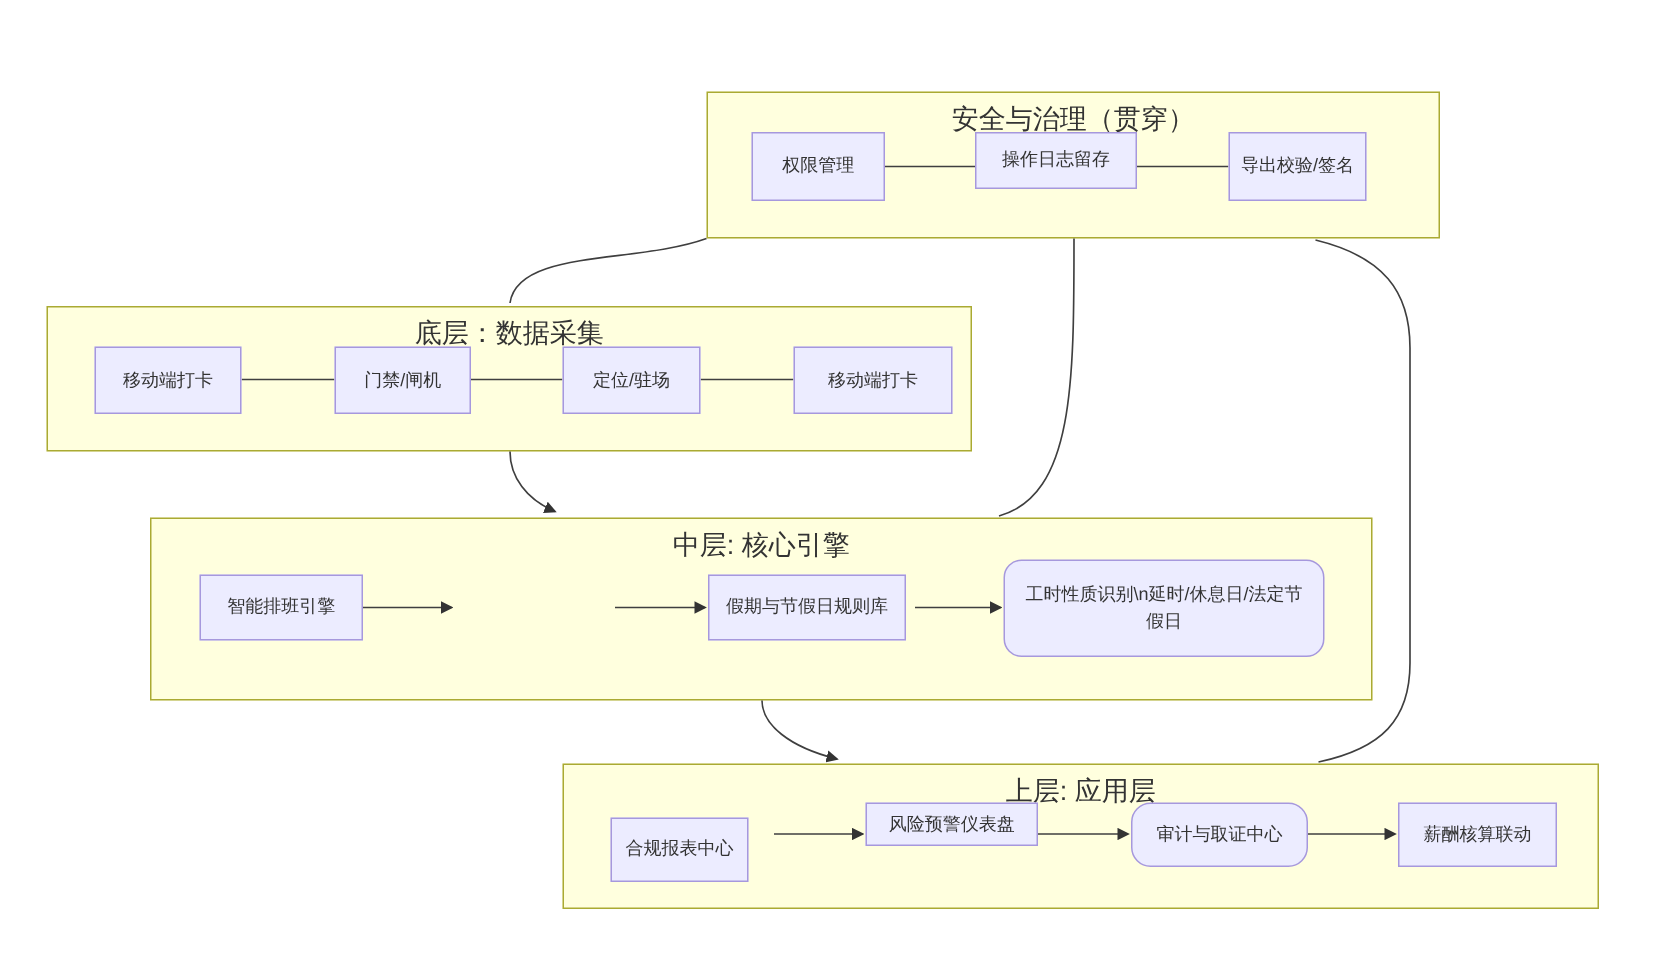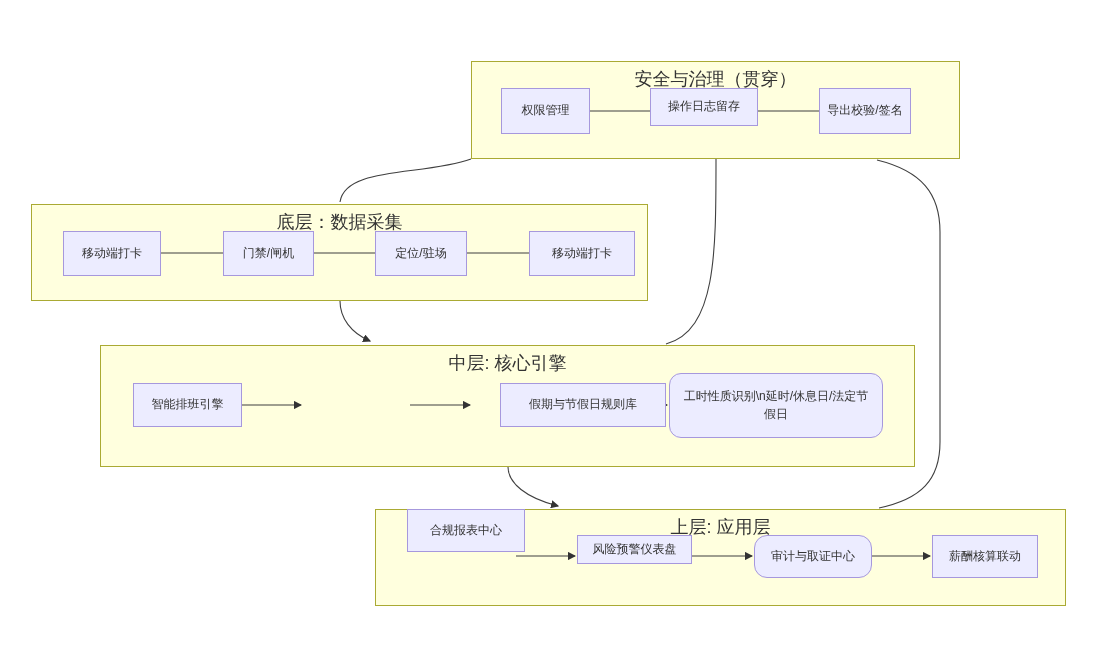--- a/index.html
+++ b/index.html
@@ -102,28 +102,28 @@
   <div class="node" style="left:375px;top:231px;width:92px;height:45px;">
     <span class="lbl">定位/驻场</span>
   </div>
   <div class="node" style="left:529px;top:231px;width:106px;height:45px;">
     <span class="lbl">移动端打卡</span>
   </div>
 
   <div class="node" style="left:133px;top:383px;width:109px;height:44px;">
     <span class="lbl">智能排班引擎</span>
   </div>
-  <div class="node" style="left:500px;top:383px;width:166px;height:44px;">
+  <div class="node" style="left:472px;top:383px;width:132px;height:44px;">
     <span class="lbl">假期与节假日规则库</span>
   </div>
   <div class="node node-big" style="left:669px;top:373px;width:214px;height:65px;border-radius:12px;">
     <span class="lbl">工时性质识别\n延时/休息日/法定节假日</span>
   </div>
 
-  <div class="node" style="left:407px;top:509px;width:118px;height:43px;">
+  <div class="node" style="left:407px;top:545px;width:92px;height:43px;font-family:Liberation Mono, monospace;">
     <span class="lbl">合规报表中心</span>
   </div>
   <div class="node" style="left:577px;top:535px;width:115px;height:29px;">
     <span class="lbl">风险预警仪表盘</span>
   </div>
   <div class="node" style="left:754px;top:535px;width:118px;height:43px;border-radius:13px;">
     <span class="lbl">审计与取证中心</span>
   </div>
   <div class="node" style="left:932px;top:535px;width:106px;height:43px;">
     <span class="lbl">薪酬核算联动</span>

